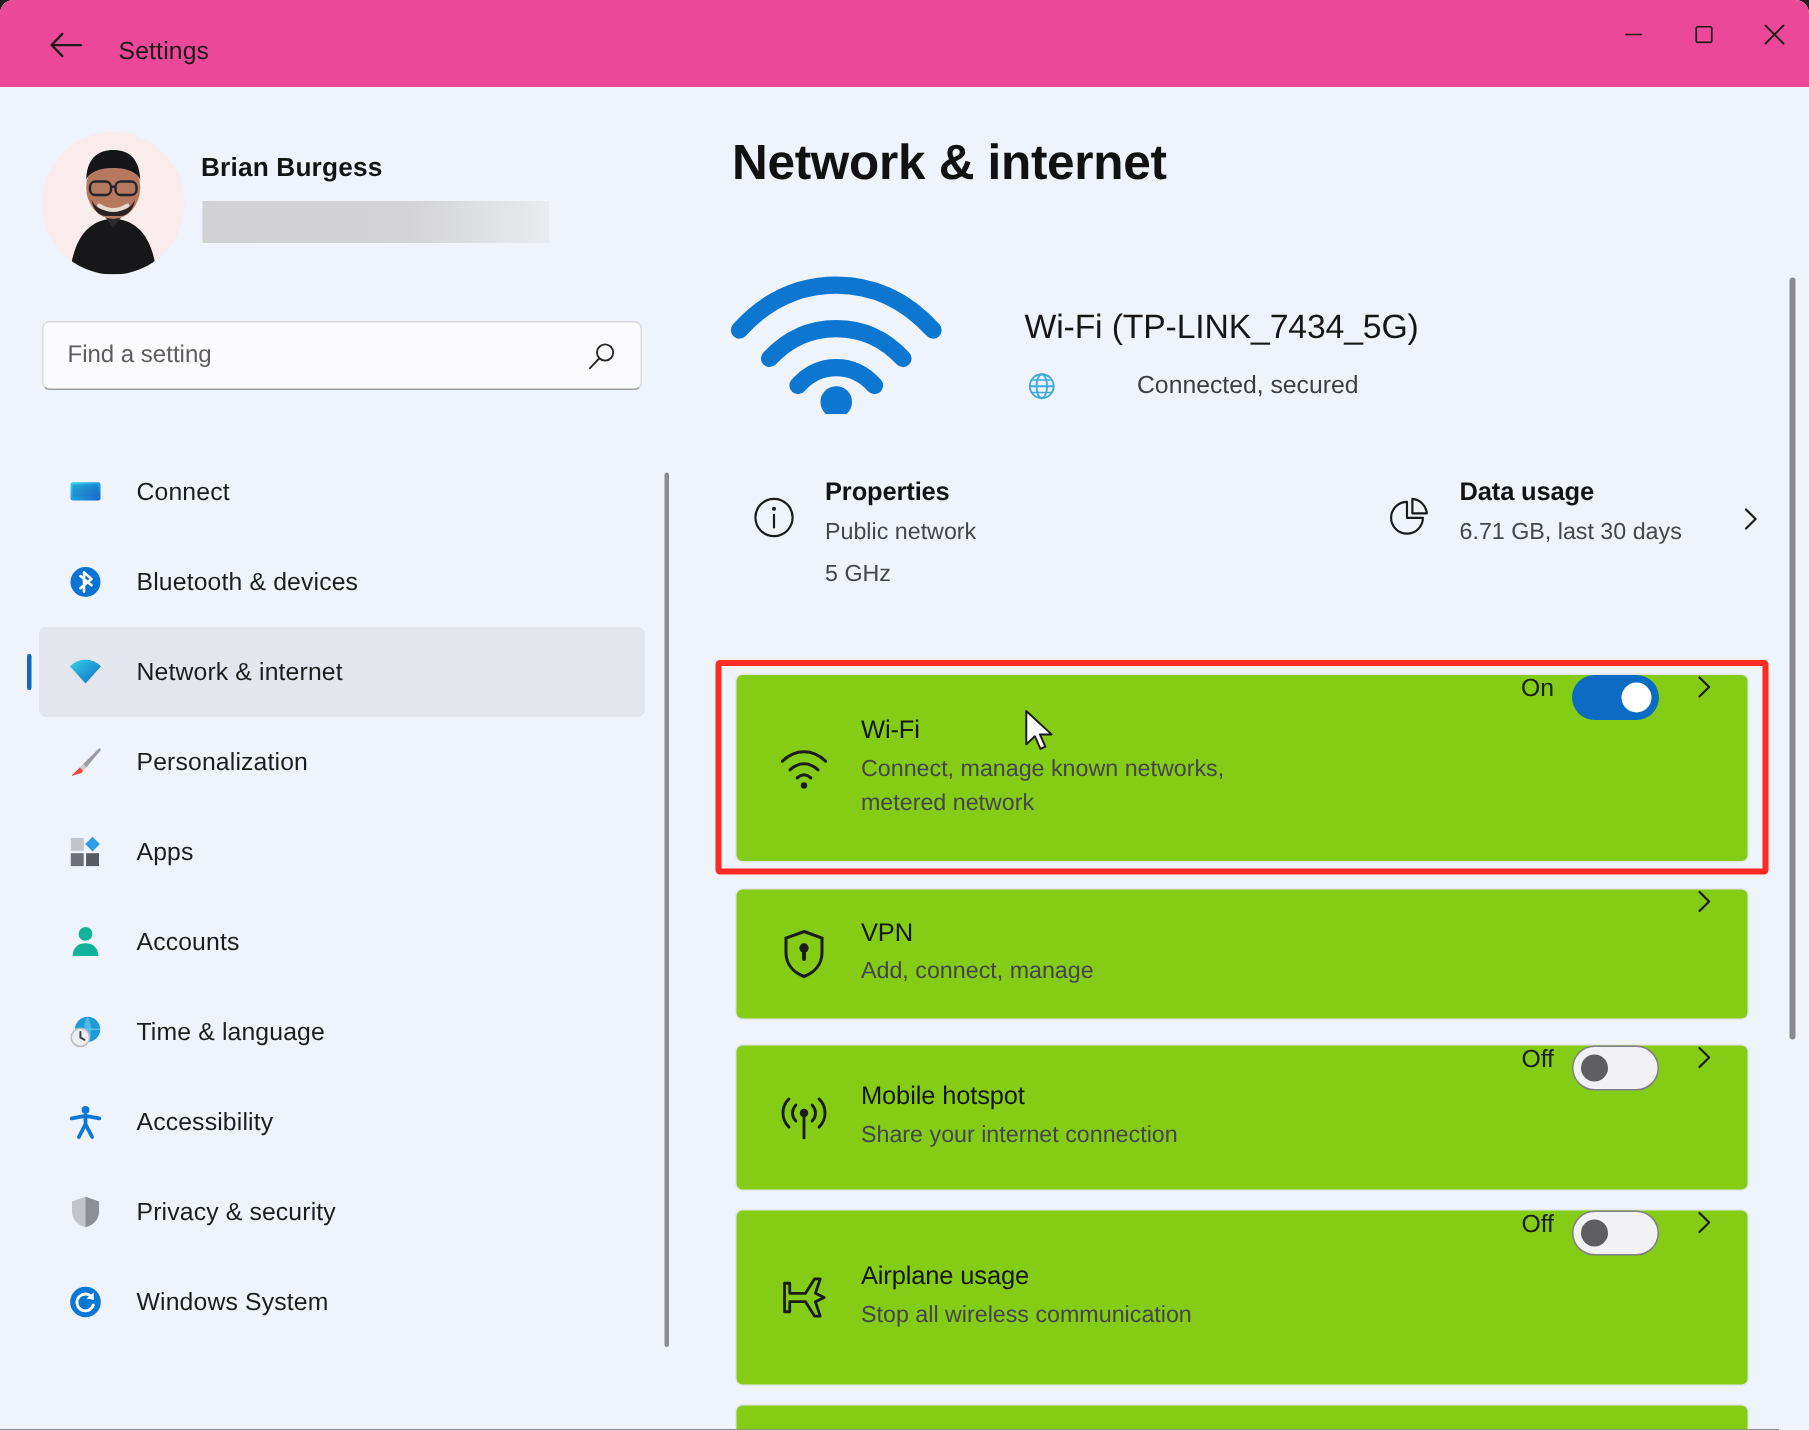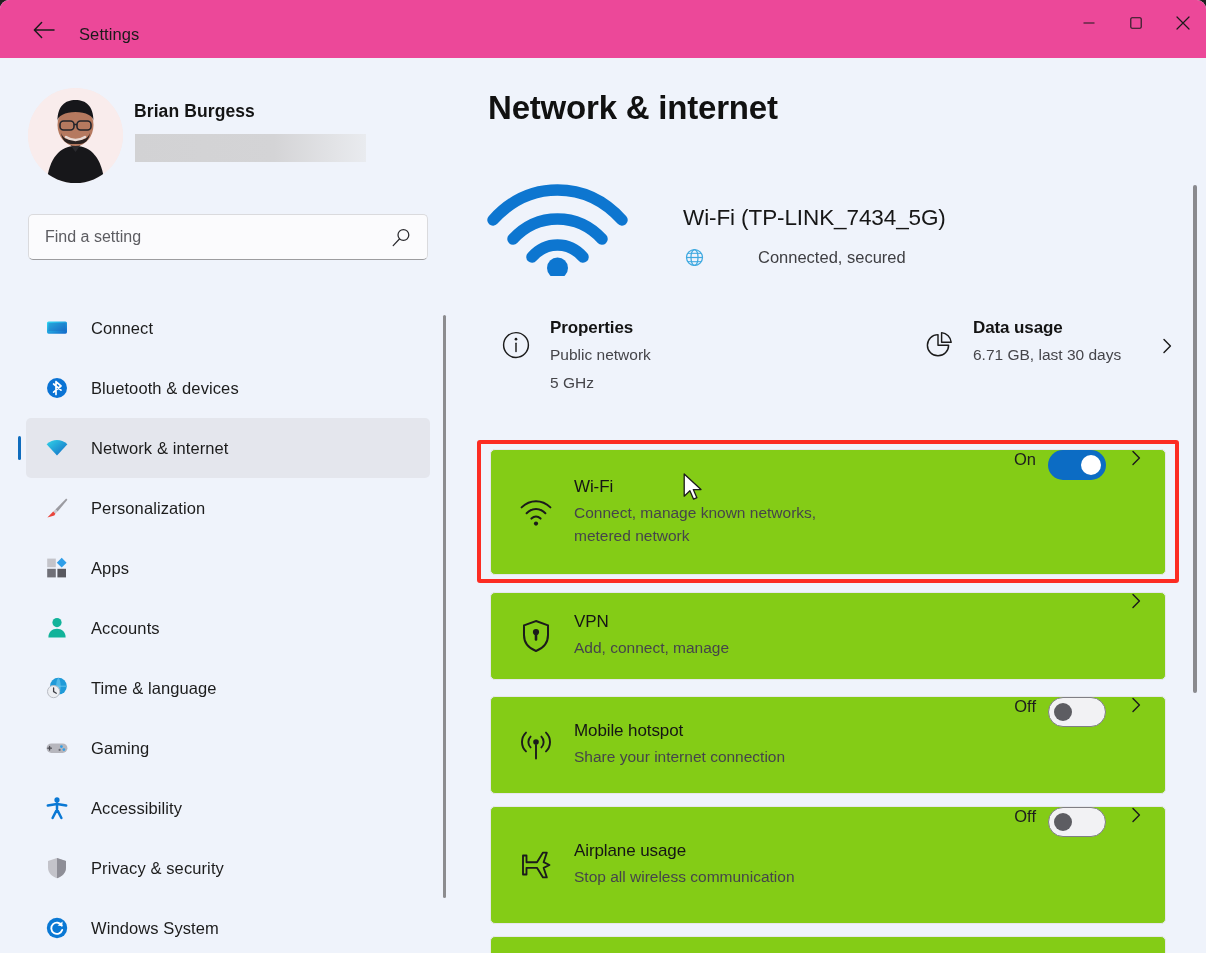--- a/index.html
+++ b/index.html
@@ -486,32 +486,20 @@
             <circle cx="13.4" cy="10.2" r="8.4" fill="#1f9ad8"></circle>
             <path d="M13.4 1.8 C10.4 4.4 10.4 16 13.4 18.6 C16.4 16 16.4 4.4 13.4 1.8 Z" fill="#6cc8ef" opacity=".65"></path>
             <line x1="5" y1="10.2" x2="21.8" y2="10.2" stroke="#6cc8ef" stroke-width="1.1" opacity=".75"></line>
             <circle cx="8.6" cy="15.6" r="6.1" fill="#eceef2" stroke="#b9bcc4" stroke-width="1"></circle>
             <path d="M8.6 11.9 L8.6 15.6 L11.3 17.2" fill="none" stroke="#3d3d44" stroke-width="1.3" stroke-linecap="round"></path>
           </svg>
         </span>
         <span class="nav-label">Time &amp; language</span>
       </div>
 
-      <div class="navitem">
-        <span class="nav-ico">
-          <svg width="24" height="24" viewBox="0 0 24 24">
-            <rect x="1.6" y="7.4" width="20.8" height="9.6" rx="4.8" fill="#b6b6bd"></rect>
-            <path d="M4.6 10.4 L4.6 14 M2.8 12.2 L6.4 12.2" stroke="#4b4b52" stroke-width="1.3" stroke-linecap="round"></path>
-            <circle cx="16.4" cy="10.6" r="1.35" fill="#2f9ee8"></circle>
-            <circle cx="18.9" cy="13.6" r="1.35" fill="#2f9ee8"></circle>
-            <circle cx="14.6" cy="13.9" r="1.1" fill="#6b6b73"></circle>
-          </svg>
-        </span>
-        <span class="nav-label">Gaming</span>
-      </div>
 
       <div class="navitem">
         <span class="nav-ico">
           <svg width="24" height="24" viewBox="0 0 24 24">
             <circle cx="12" cy="3.9" r="2.6" fill="#0a78d4"></circle>
             <path d="M12 7.2 L12 14 M12 7.9 L2.8 9.6 M12 7.9 L21.2 9.6 M12 13.4 L7.6 22 M12 13.4 L16.4 22" fill="none" stroke="#0a78d4" stroke-width="2.5" stroke-linecap="round"></path>
           </svg>
         </span>
         <span class="nav-label">Accessibility</span>
       </div>

